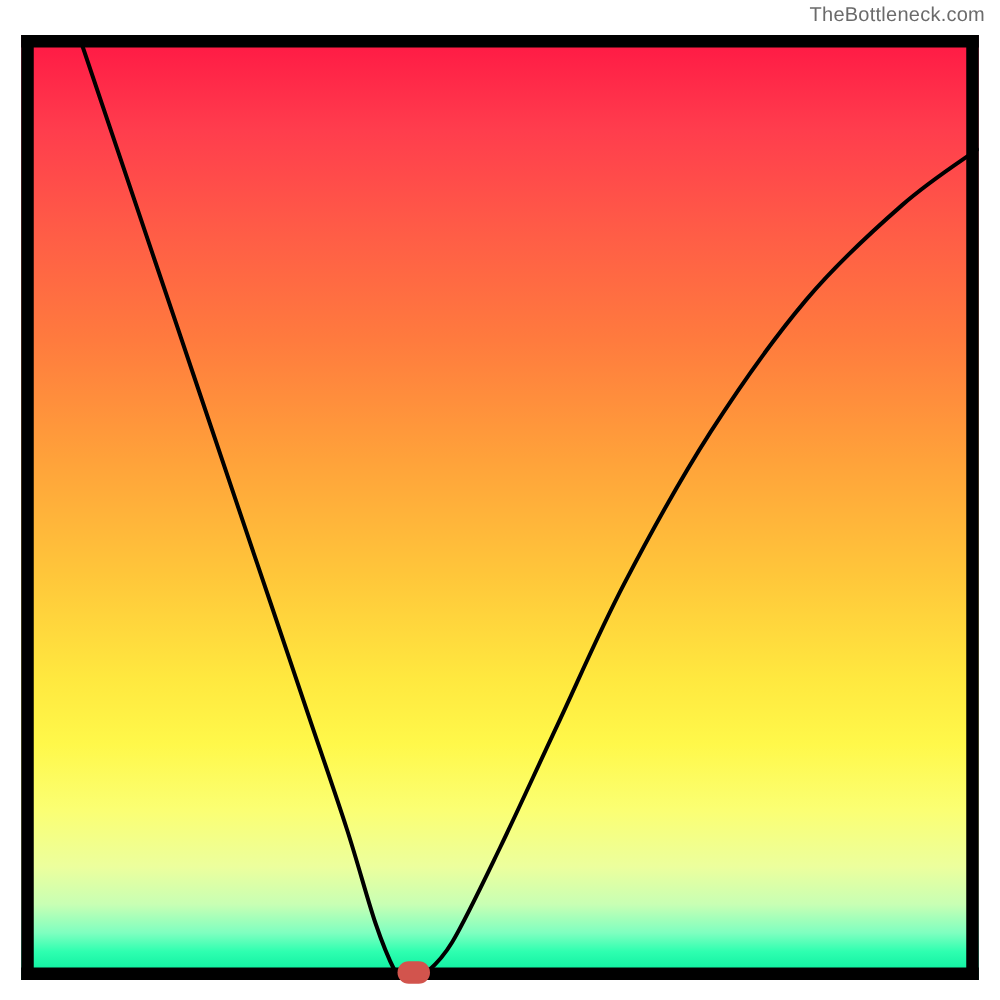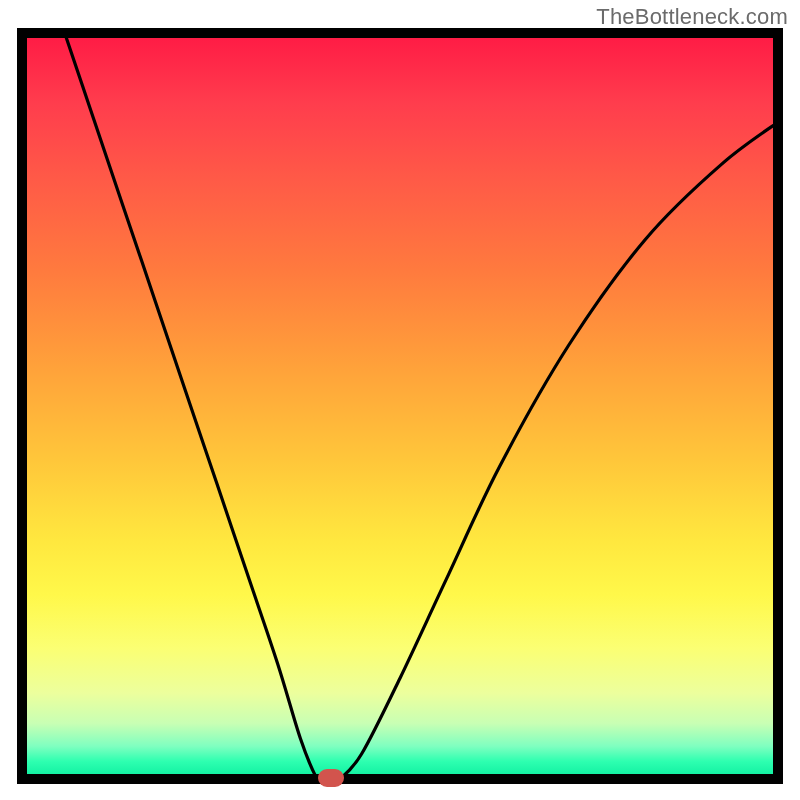--- a/index.html
+++ b/index.html
@@ -8,21 +8,21 @@
     background: #fff;
     width: 800px;
     height: 800px;
     position: relative;
     font-family: Arial, sans-serif;
   }
   .watermark {
     position: absolute;
     top: 4px;
     right: 12px;
-    font-size: 22px;
+    font-size: 16px;
     color: #6b6b6b;
     font-weight: 500;
     letter-spacing: 0.2px;
     z-index: 10;
   }
   .plot-frame {
     position: absolute;
     left: 17px;
     top: 28px;
     width: 766px;

